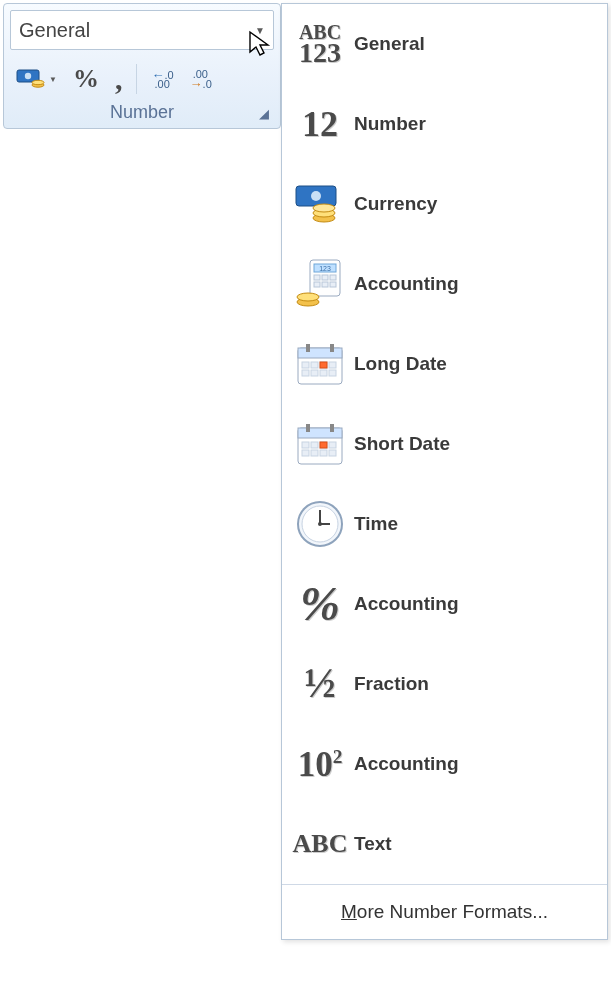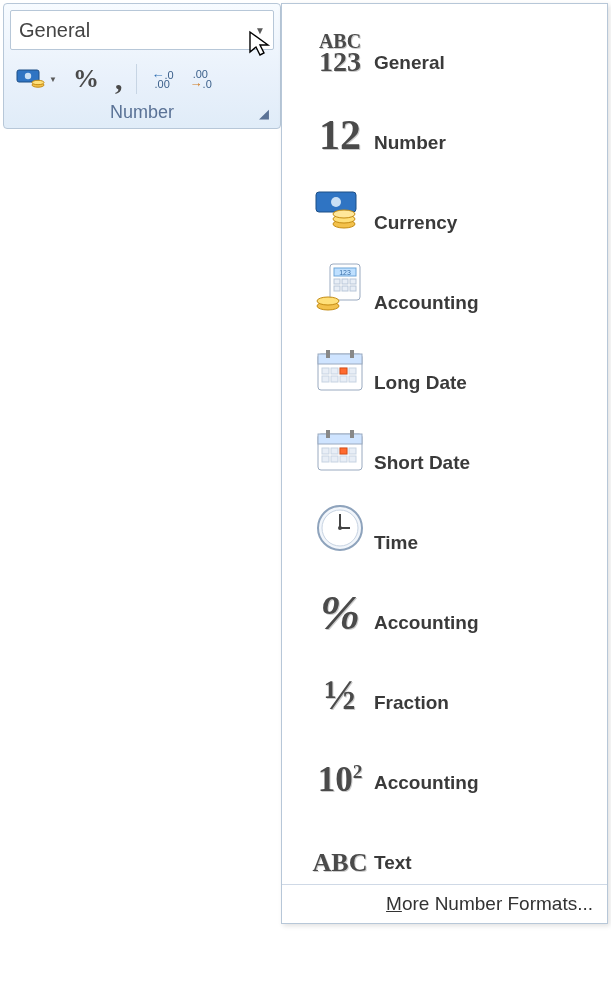--- a/index.html
+++ b/index.html
@@ -117,22 +117,22 @@
     position: absolute;
     left: 281px; top: 3px;
     width: 327px;
     background: #fff;
     border: 1px solid #b7c7d8;
     border-top: 1px solid #b7c7d8;
     box-shadow: 2px 2px 5px rgba(0,0,0,0.12);
   }
   .dd-item {
     display: flex;
-    align-items: flex-end;
-    padding: 10px 8px 10px 24px;
+    align-items: center;
+    padding: 10px 8px 10px 4px;
     min-height: 80px;
   }
   .dd-icon {
     width: 68px;
     display: flex;
     align-items: center;
     justify-content: center;
   }
   .dd-text {
     flex: 1;
@@ -144,22 +144,22 @@
     font-size: 19px;
   }
   .dd-sub {
     color: #6e6e6e;
     font-size: 18px;
     margin-top: 2px;
   }
 
   .dd-footer {
     border-top: 1px solid #cfd9e6;
-    padding: 8px 14px;
-    text-align: right;
+    padding: 16px 14px;
+    text-align: center;
     color: #333;
     font-size: 19px;
   }
   .dd-footer .u { text-decoration: underline; }
 
   
   .glyph {
     font-family: Georgia, "Times New Roman", serif;
     font-weight: bold;
     font-size: 30px;
@@ -234,21 +234,21 @@
       <div class="dd-item">
         <div class="dd-icon">
           <div class="glyph" style="font-size:20px">ABC<br><span style="font-size:28px">123</span></div>
         </div>
         <div class="dd-text">
           <div class="dd-title">General</div>
         </div>
       </div>
       <div class="dd-item">
         <div class="dd-icon">
-          <div class="glyph" style="font-size:42px">12</div>
+          <div class="glyph" style="font-size:36px">12</div>
         </div>
         <div class="dd-text">
           <div class="dd-title">Number</div>
         </div>
       </div>
       <div class="dd-item">
         <div class="dd-icon">
           <svg width="56" height="48">
             <rect x="4" y="6" width="40" height="20" rx="3" fill="#2f74c3" stroke="#1d4e86"></rect>
             <circle cx="24" cy="16" r="5" fill="#c9dff5"></circle>

